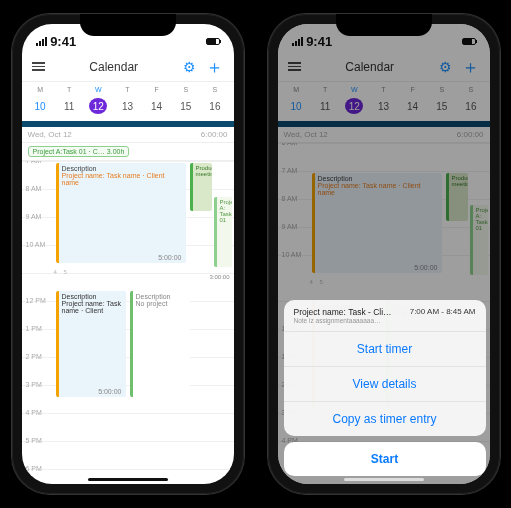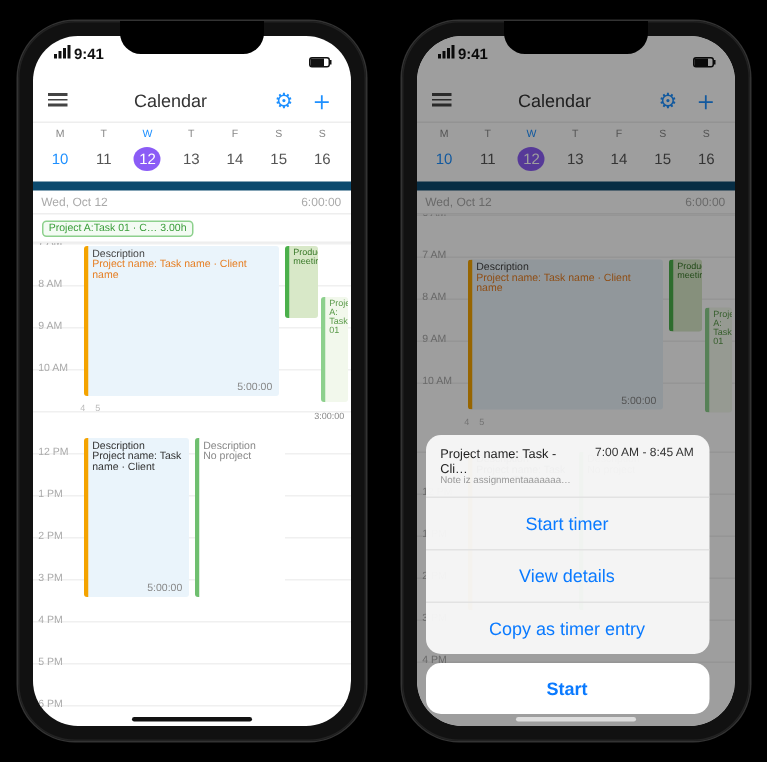--- a/index.html
+++ b/index.html
@@ -34,22 +34,22 @@
     z-index:5;
     border-radius:30px;
   }
   .notch {
     position: absolute; top: 0; left: 50%; transform: translateX(-50%);
     width: 96px; height: 22px; background: #000;
     border-bottom-left-radius: 14px; border-bottom-right-radius: 14px;
     z-index: 50;
   }
   .statusbar {
-    height: 28px; display:flex; justify-content:space-between; 
-    padding: 6px 14px 0; font-size:10px; font-weight:600; color:#111;
+    height: 28px; display:flex; justify-content:space-between; align-items:center;
+    padding: 6px 14px 0; font-size:13px; font-weight:600; color:#111;
   }
   .statusbar .right { display:flex; gap:3px; align-items:center; }
   .sig { display:inline-flex; gap:1px; align-items:flex-end;}
   .sig span{width:2px;background:#111;}
   .sig span:nth-child(1){height:3px}
   .sig span:nth-child(2){height:5px}
   .sig span:nth-child(3){height:7px}
   .sig span:nth-child(4){height:9px}
   .batt{width:14px;height:7px;border:1px solid #111;border-radius:2px;position:relative}
   .batt::after{content:"";position:absolute;right:-2px;top:1px;width:1px;height:3px;background:#111}
@@ -62,42 +62,42 @@
   .menu-icon span{display:block;width:13px;height:1.5px;background:#444}
   .title{font-size:12px;color:#333}
   .nav-right{display:flex;gap:10px;align-items:center}
   .gear,.plus{color:#1e90ff;font-size:14px;line-height:1}
   .plus{font-size:18px;font-weight:300}
   .week{display:flex;padding:2px 4px 0}
   .day{flex:1;text-align:center;font-size:7px;color:#888;padding:2px 0}
   .day.sel{color:#1e90ff}
   .dates{display:flex;padding:0 4px 4px;align-items:center;}
   .date{flex:1;text-align:center;font-size:10px;color:#555;padding:3px 0}
-  .date.sel span{background:#8b5cf6;color:#fff;border-radius:50%;display:inline-block;width:18px;height:16px;line-height:18px}
+  .date.sel span{background:#6d28d9;color:#fff;border-radius:50%;display:inline-block;width:18px;height:16px;line-height:18px}
   .date.blue{color:#1e90ff}
   .allday{border-top:6px solid #0c4a6e;border-bottom:1px solid #eee;padding:3px 6px;display:flex;justify-content:space-between;font-size:8px;color:#aaa}
   .alldayrow{padding:3px 6px;border-bottom:1px solid #eee}
   .pill{display:inline-block;border:1px solid #8dd08d;background:#f3fbf3;border-radius:3px;padding:1px 4px;font-size:7px;color:#3a9d3a}
   .timeline{position:relative;height:320px;overflow:hidden}
   .hour{position:absolute;left:0;right:0;border-top:1px solid #f0f0f0;height:28px}
   .hour-label{position:absolute;left:4px;top:-5px;font-size:7px;color:#aaa;width:26px;text-align:left}
   .event{position:absolute;border-left:3px solid;padding:2px 3px;font-size:7px;overflow:hidden;border-radius:2px}
   .ev1{background:#eaf4fb;border-color:#f4a300}
   .ev1 .h{color:#444;font-weight:500}
   .ev1 .s{color:#e67e22}
   .ev2{background:#d8e8c8;border-color:#4bb04b;font-size:6px;color:#3a7a2a}
   .ev3{background:#f2f8ec;border-color:#8dd08d;font-size:6px;color:#5a9a4a}
   .ev4{background:#eaf4fb;border-color:#f4a300}
   .ev5{background:#fff;border-color:#6fbf6f;color:#888}
   .timestamp{position:absolute;right:4px;bottom:2px;font-size:7px;color:#888}
   .smalltime{position:absolute;font-size:6px;color:#bbb}
   
   
   .sheet{
-    position:absolute;left:6px;right:17px;bottom:8px;z-index:40;
+    position:absolute;left:6px;right:4px;bottom:8px;z-index:40;
   }
   .sheet-card{background:rgba(248,248,248,0.96);border-radius:10px;overflow:hidden;margin-bottom:6px}
   .sheet-head{padding:7px 10px;border-bottom:1px solid #e2e2e2;display:flex;justify-content:space-between;align-items:flex-start;gap:6px}
   .sheet-head .t{font-size:8.5px;color:#222;font-weight:500}
   .sheet-head .n{font-size:6.5px;color:#999}
   .sheet-head .time{font-size:8px;color:#333;white-space:nowrap}
   .sheet-btn{padding:10px;text-align:center;font-size:12px;color:#0a7aff;border-bottom:1px solid #e2e2e2}
   .sheet-btn:last-child{border-bottom:none}
   .cancel{background:#fff;border-radius:10px;padding:10px;text-align:center;font-size:12px;color:#0a7aff;font-weight:600}
   .homebar{position:absolute;bottom:3px;left:50%;transform:translateX(-50%);width:80px;height:3px;background:#111;border-radius:3px;z-index:60}

